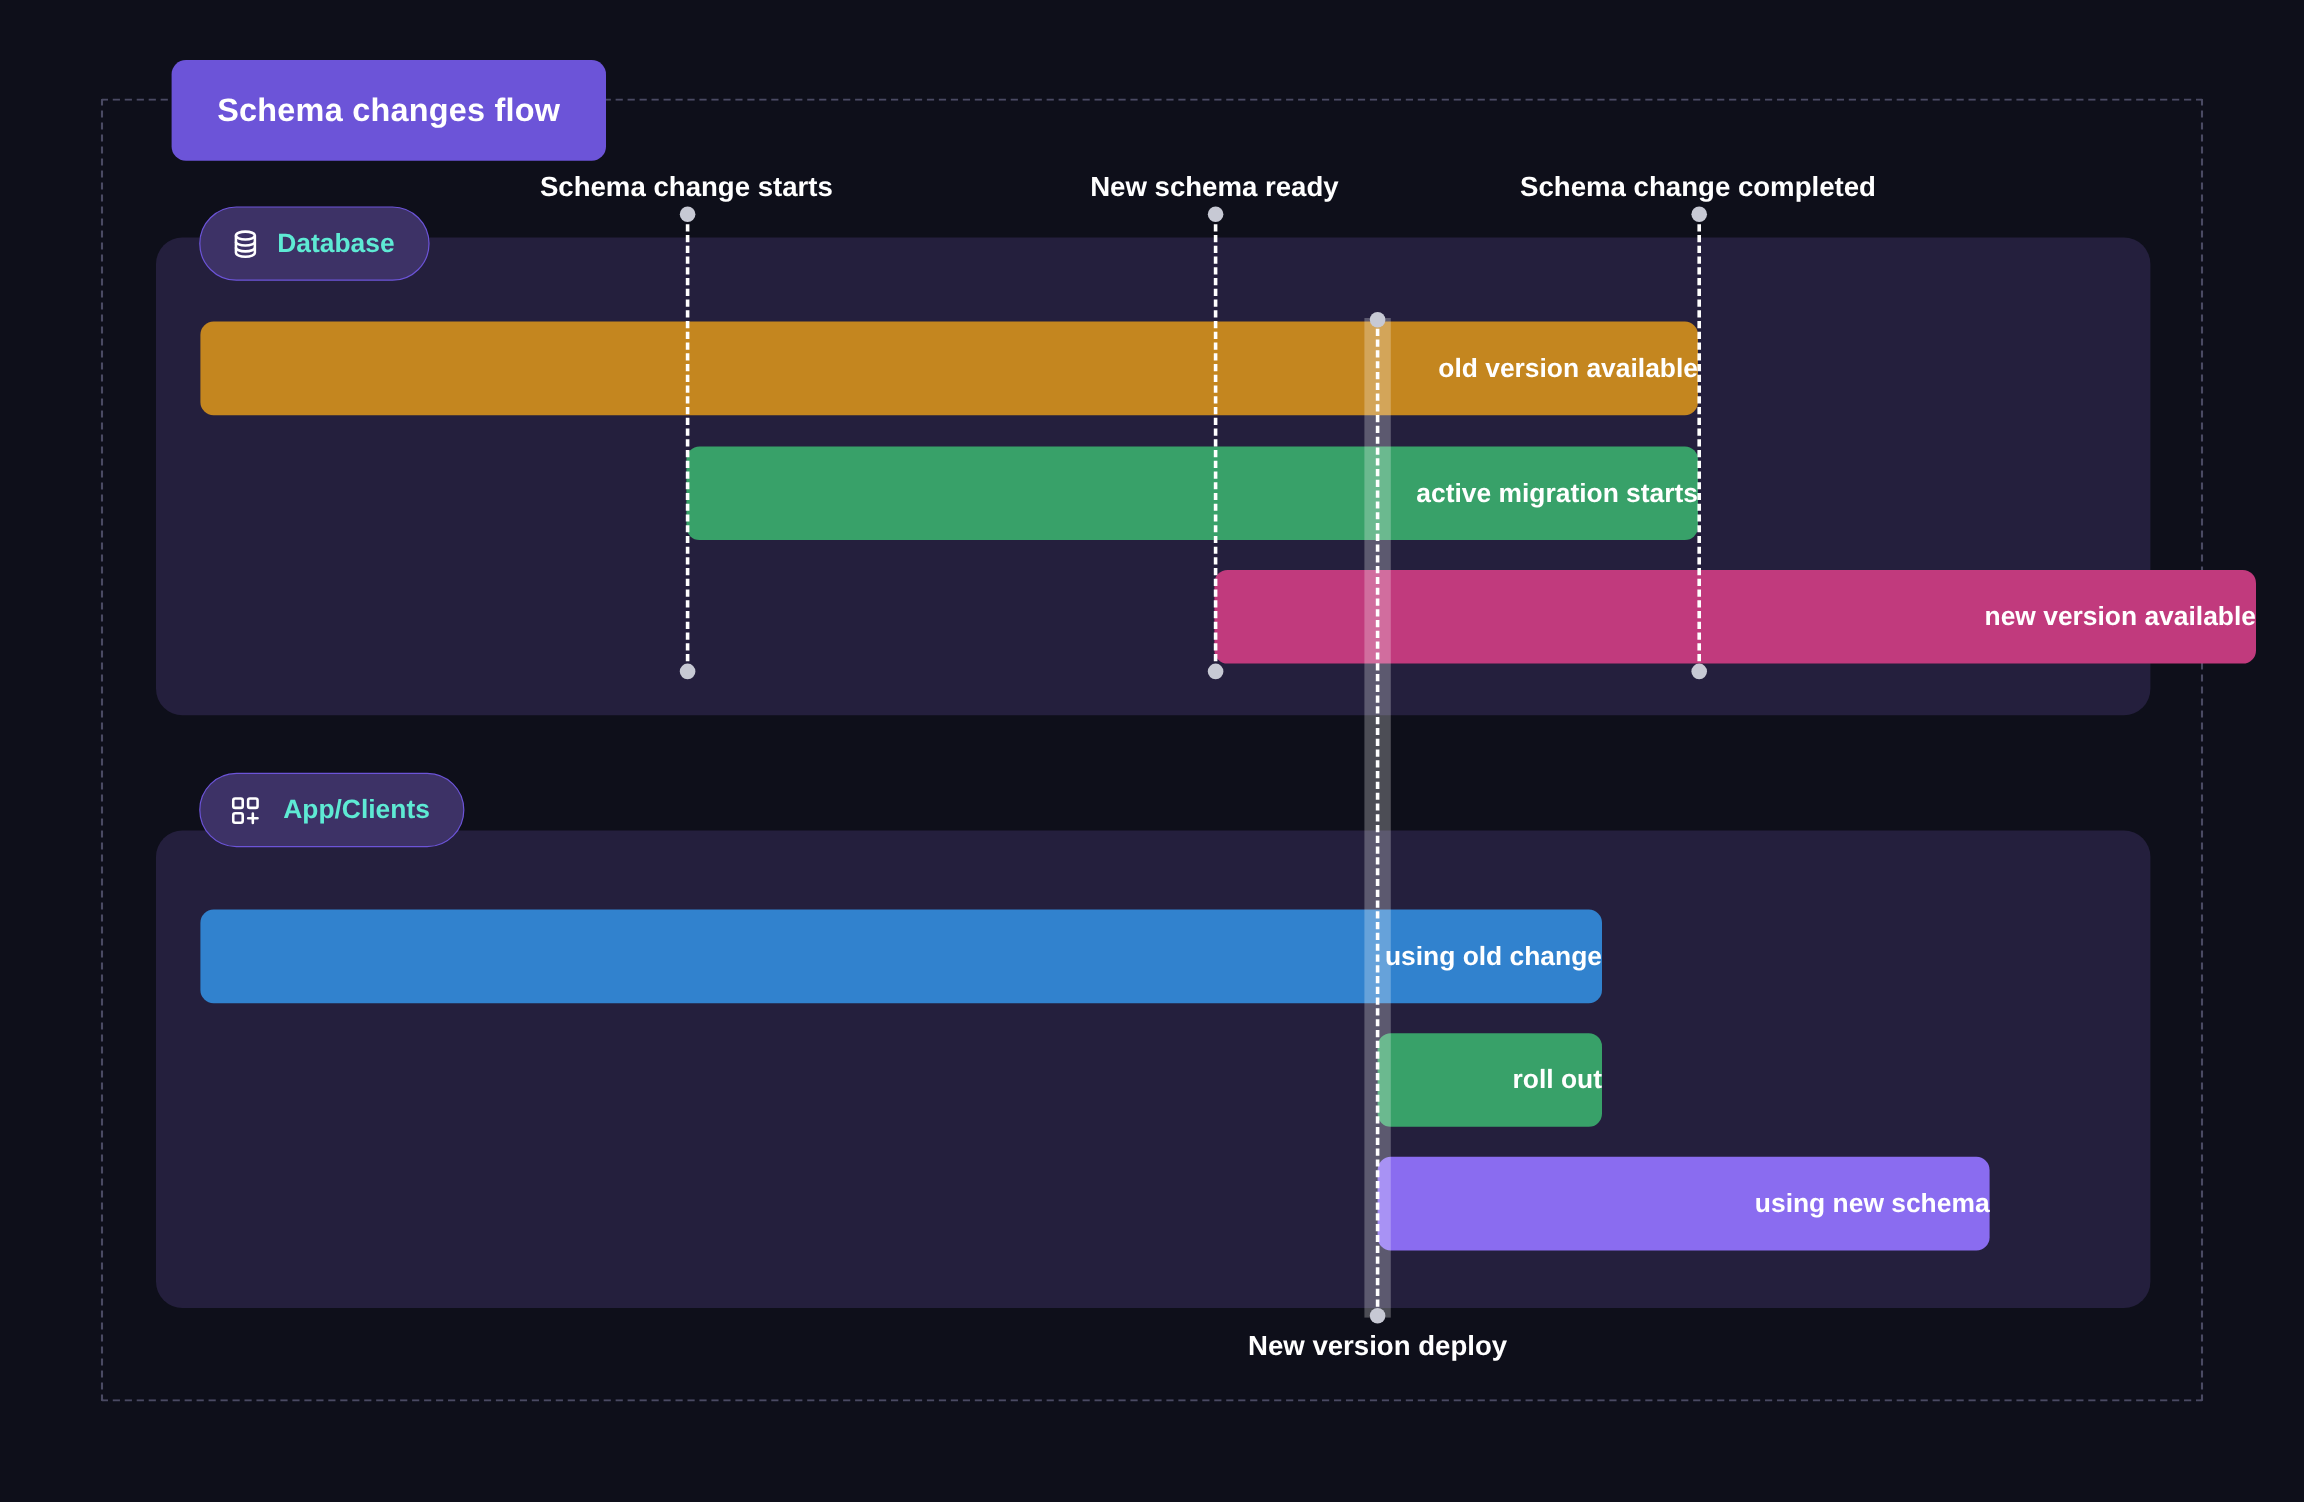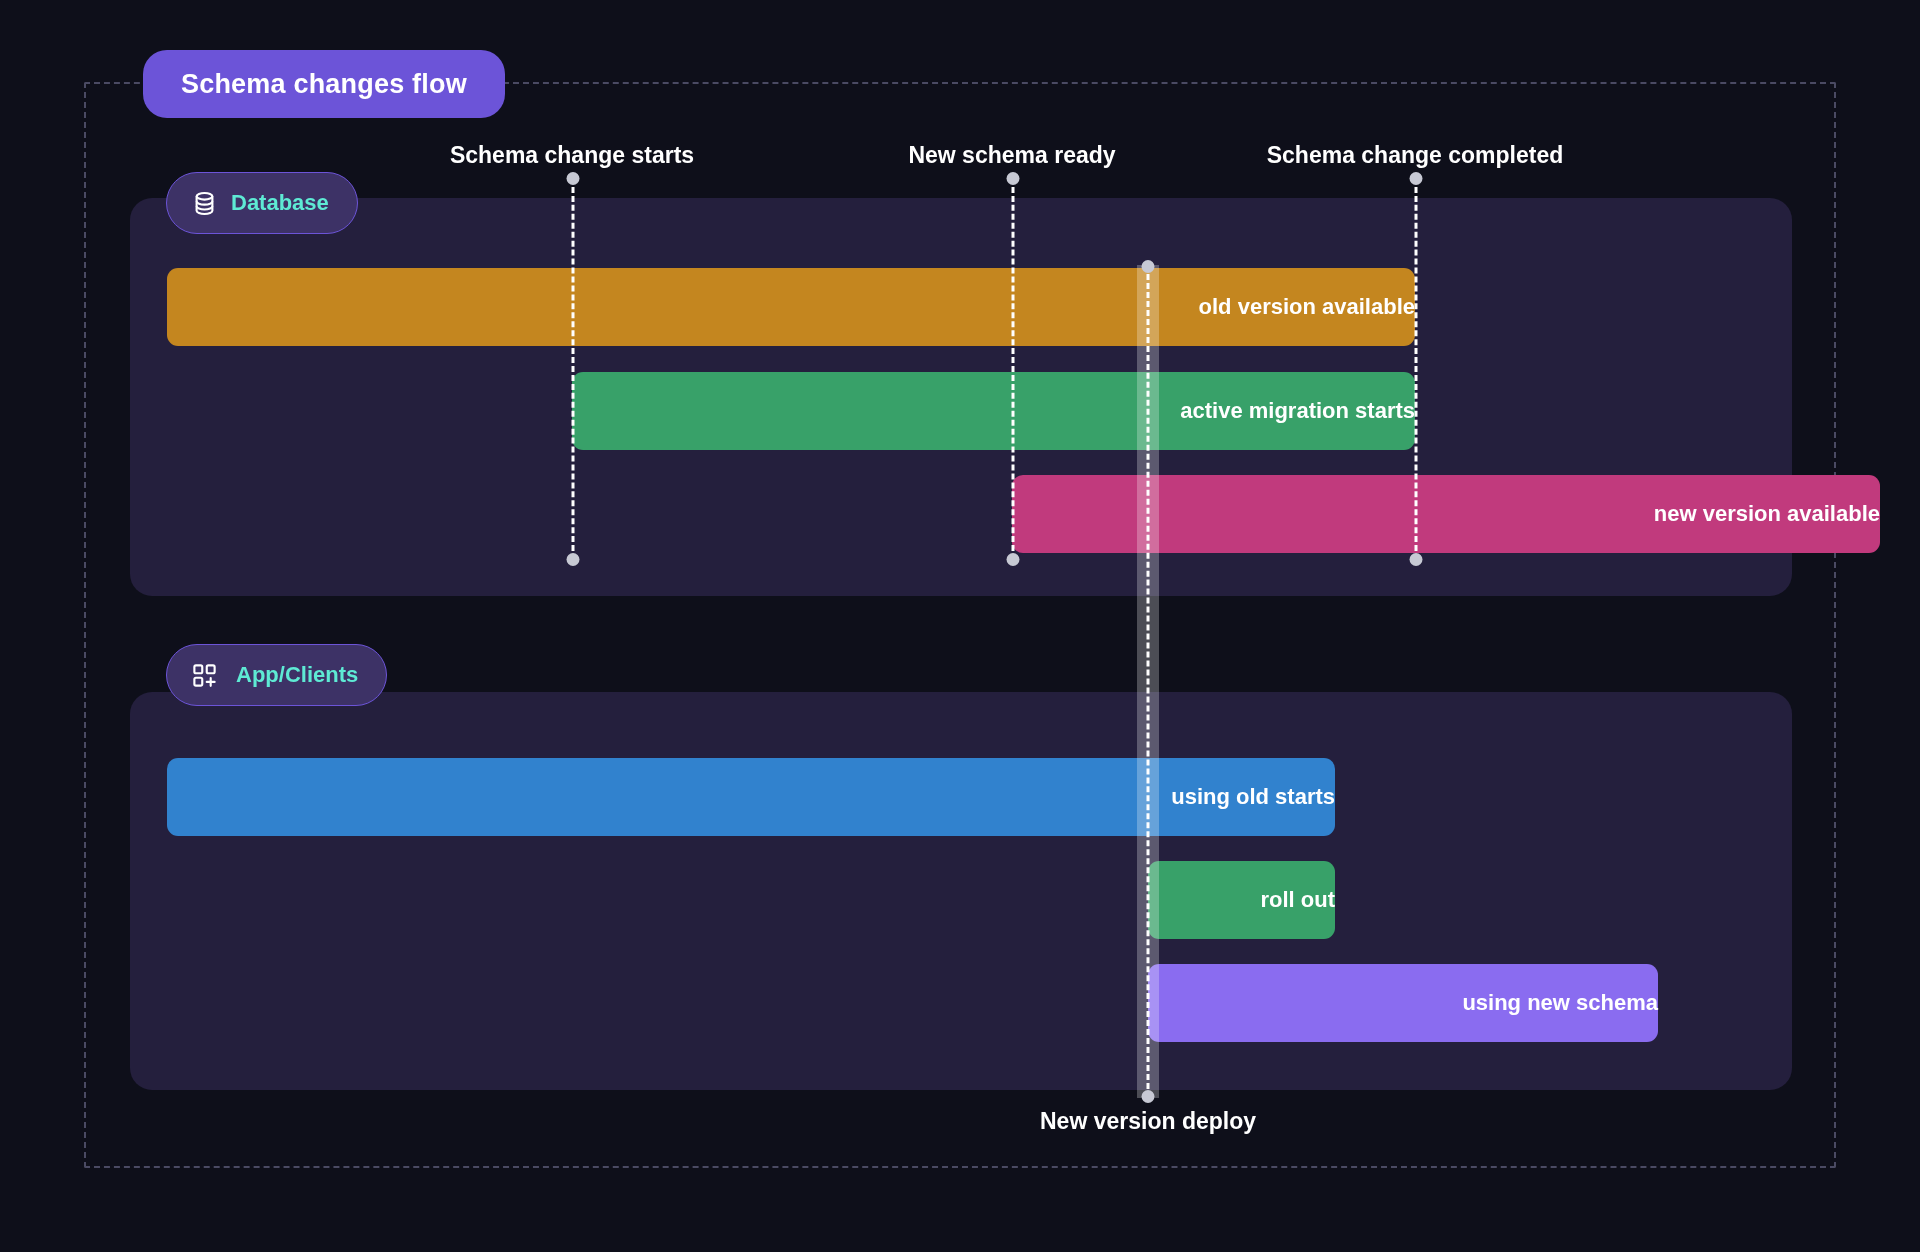--- a/index.html
+++ b/index.html
@@ -28,26 +28,26 @@
     height: 1086px;
     border: 2px dashed #4a4a63;
     border-radius: 2px;
   }
 
   
   .title-pill {
     position: absolute;
     left: 143px;
     top: 50px;
-    height: 68px;
+    height: 84px;
     padding: 0 38px;
     display: flex;
     align-items: center;
     background: #6c54d8;
-    border-radius: 24px;
+    border-radius: 12px;
     color: #ffffff;
     font-size: 27px;
     font-weight: bold;
     letter-spacing: .2px;
     z-index: 40;
   }
 
   
   .lane {
     position: absolute;
@@ -203,21 +203,21 @@
 
   <div class="bar" style="left:572px; top:372px; width:843px; background:#38a169;">
     <span>active migration starts</span>
   </div>
 
   <div class="bar" style="left:1012px; top:475px; width:868px; background:#c13a7d;">
     <span>new version available</span>
   </div>
 
   <div class="bar" style="left:167px; top:758px; width:1168px; background:#3182ce;">
-    <span>using old starts</span>
+    <span>using old change</span>
   </div>
 
   <div class="bar" style="left:1148px; top:861px; width:187px; background:#38a169;">
     <span>roll out</span>
   </div>
 
   <div class="bar" style="left:1148px; top:964px; width:510px; background:#8a6cf0;">
     <span>using new schema</span>
   </div>
 

